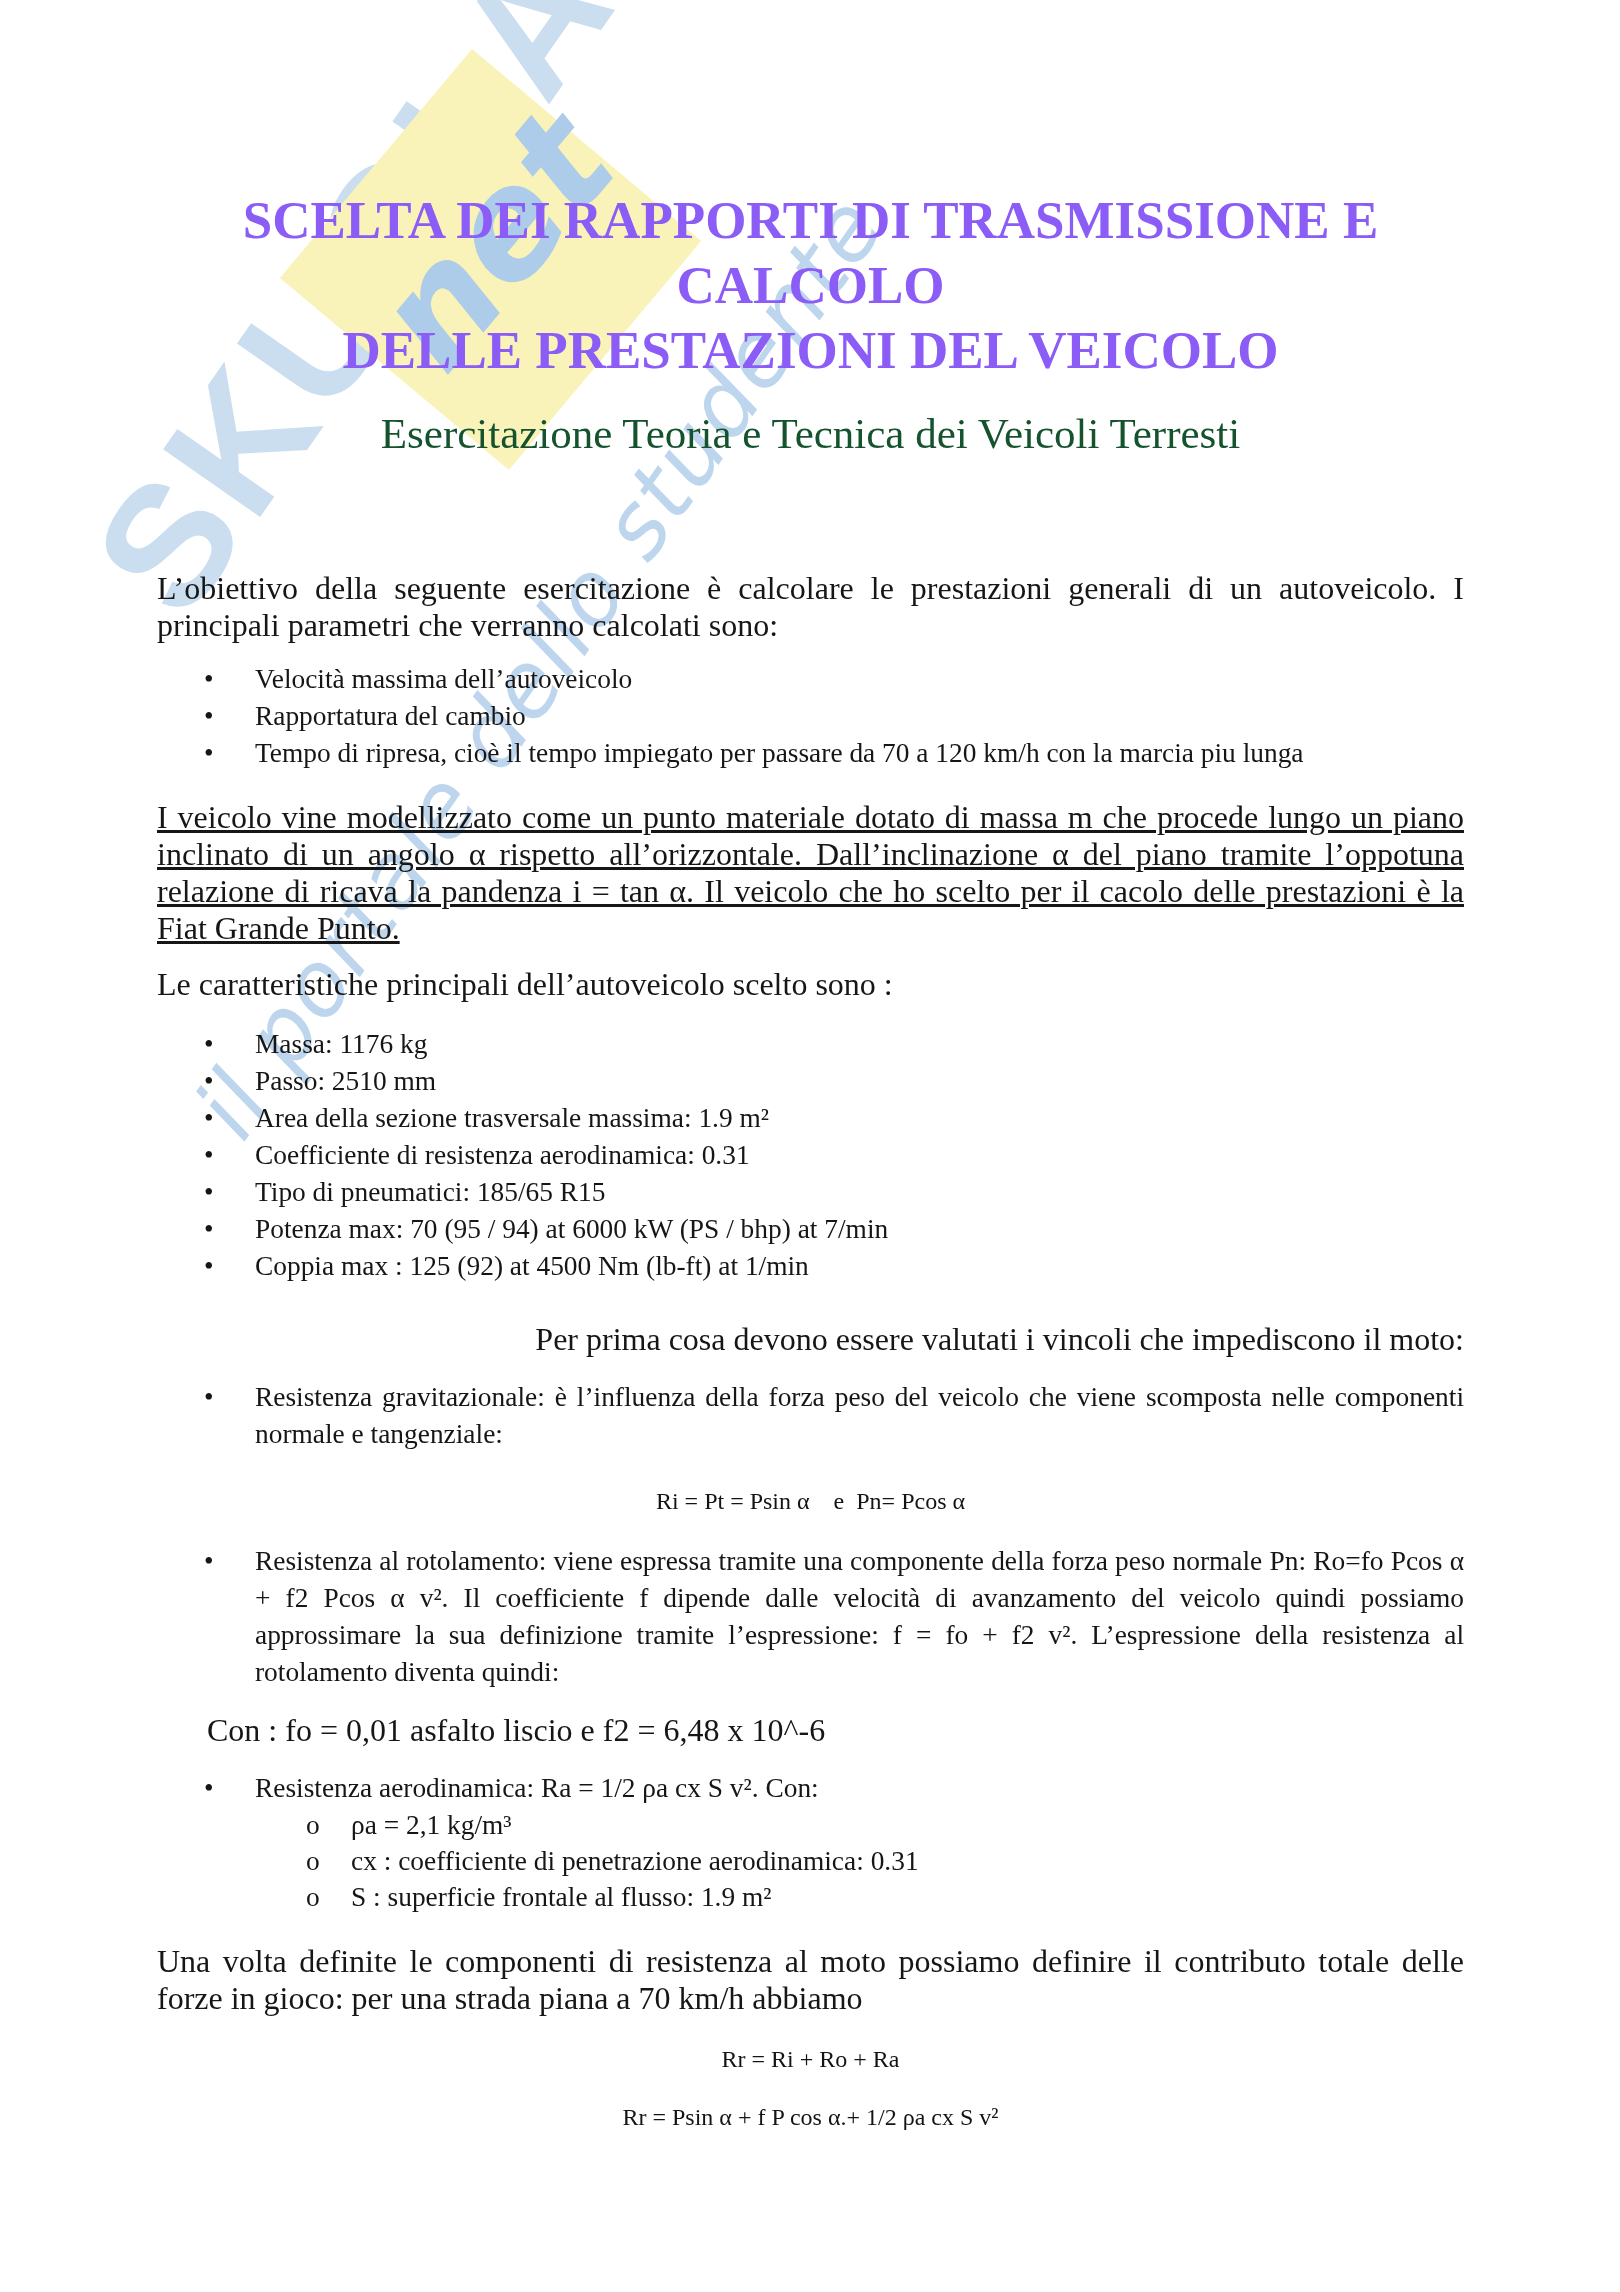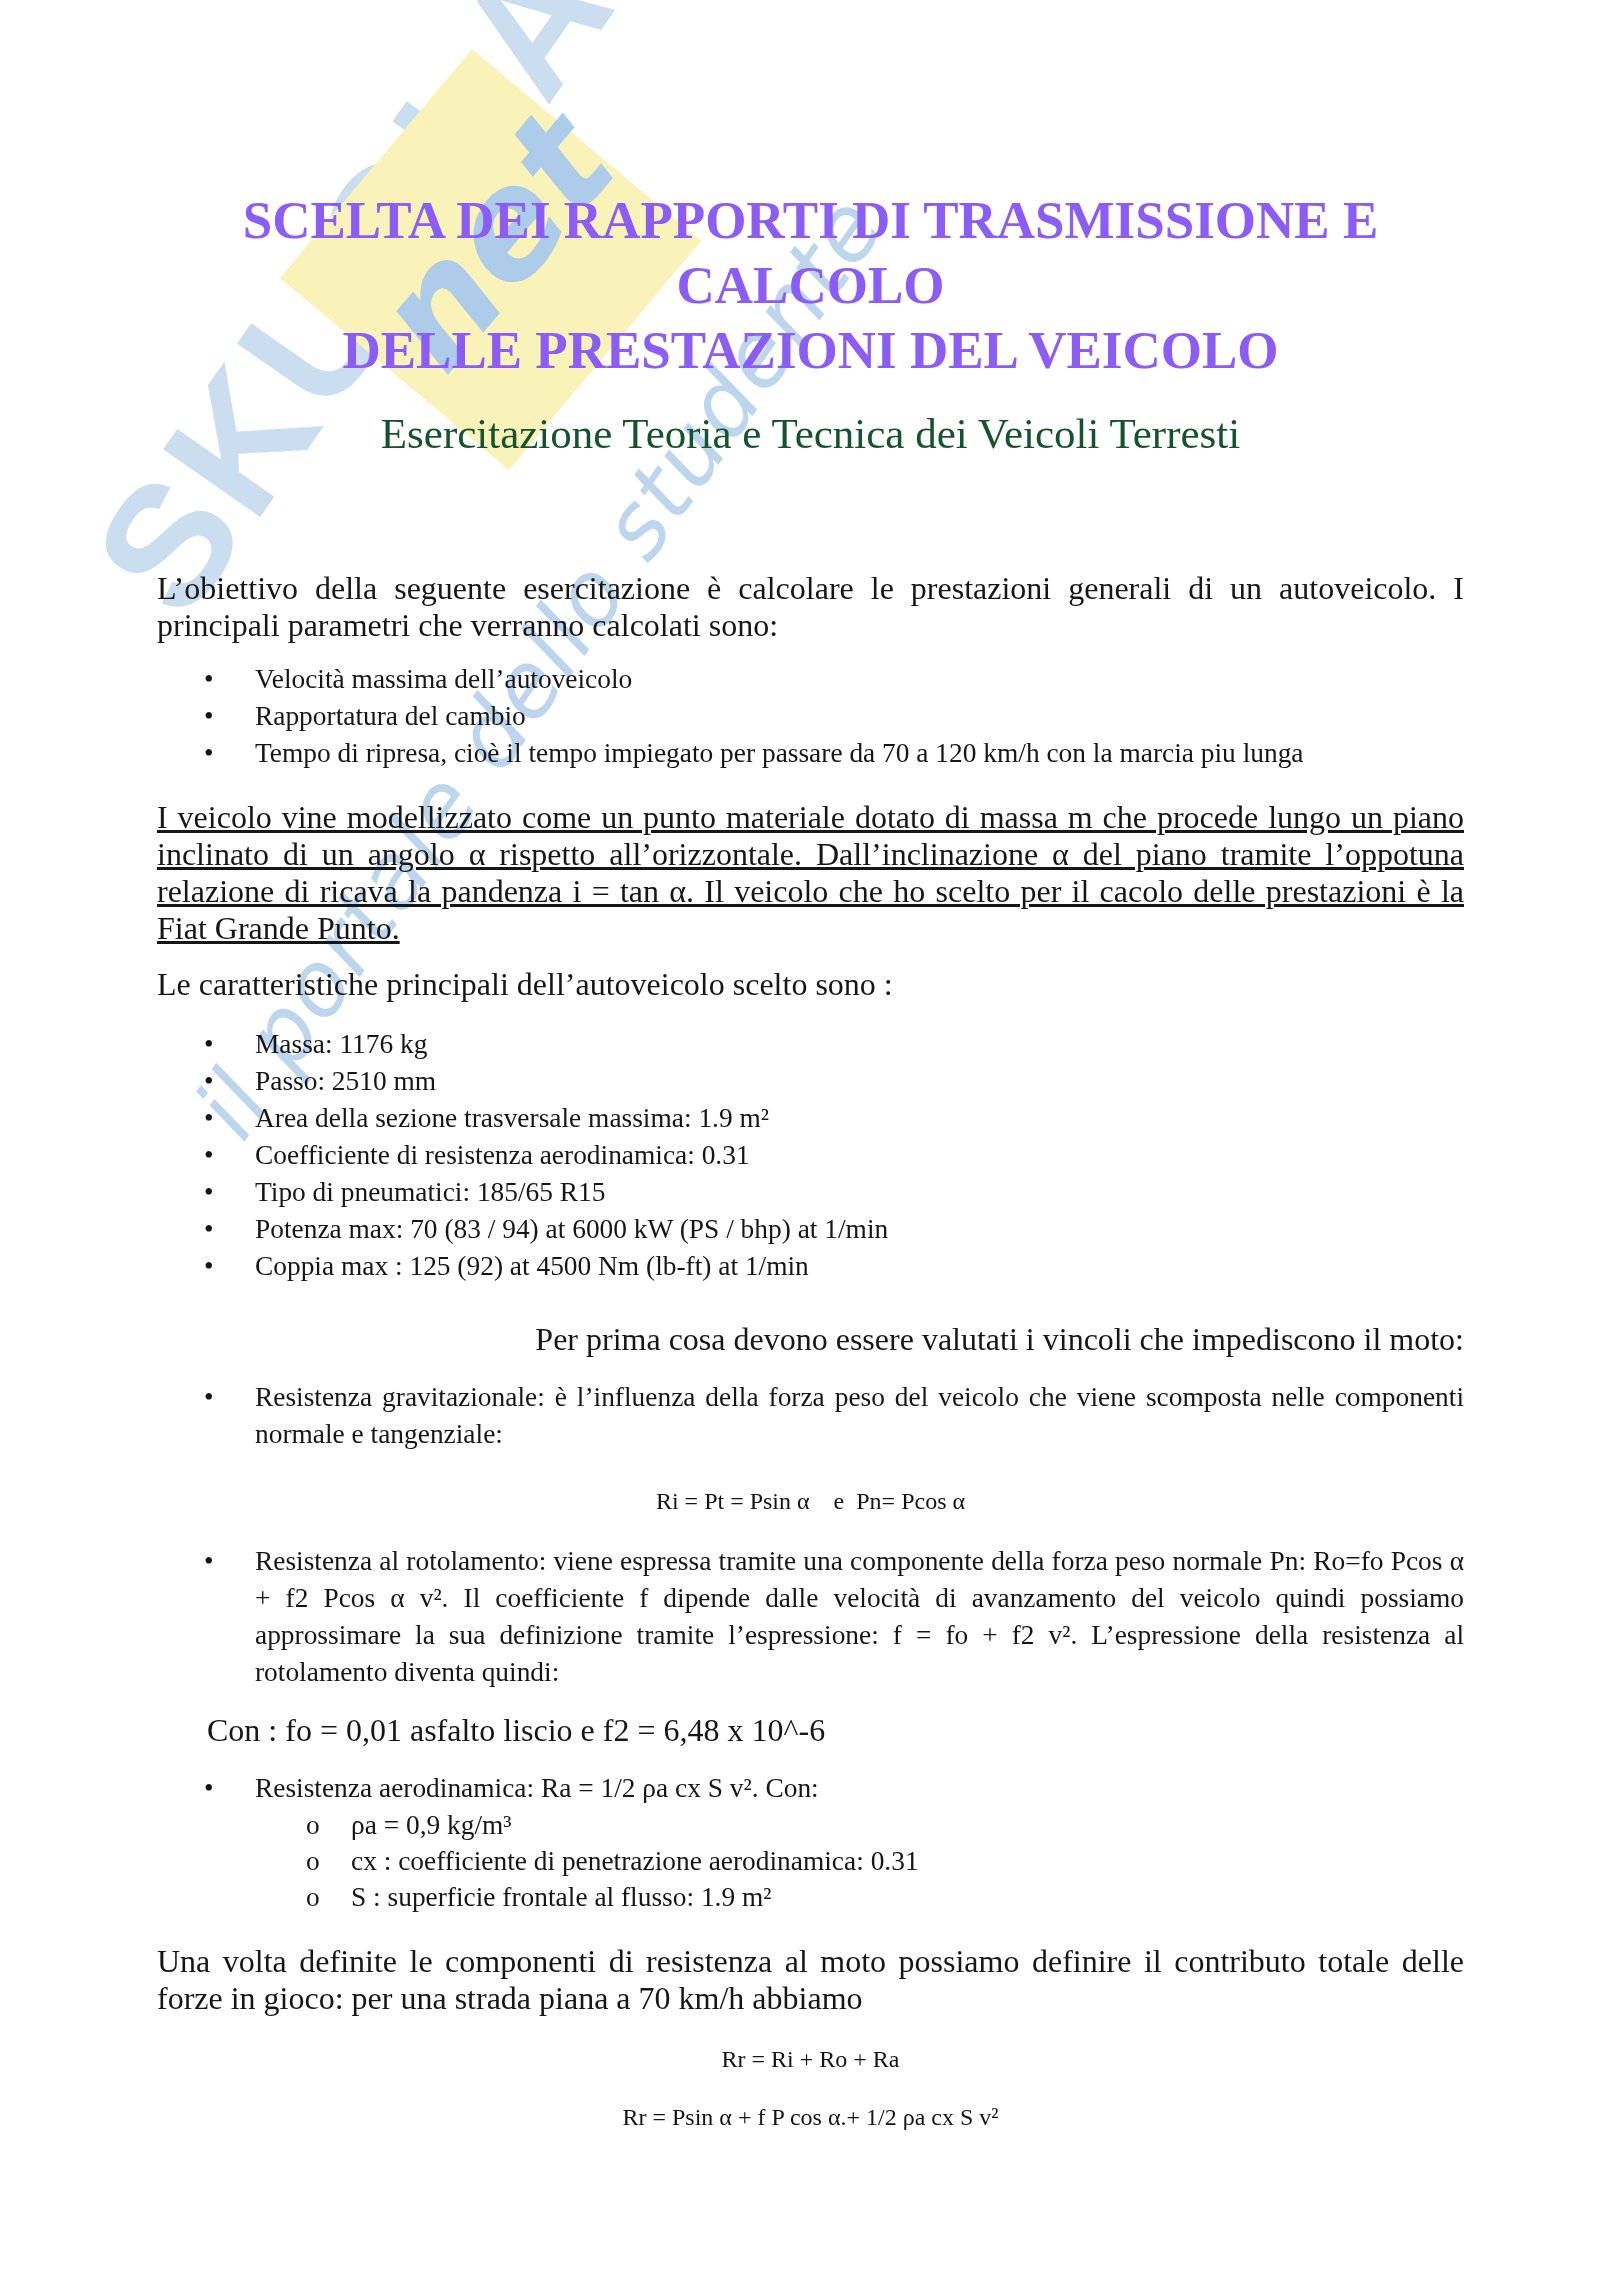--- a/index.html
+++ b/index.html
@@ -140,21 +140,21 @@
       <div class="bullet single">
         <span class="b-marker">•</span>
         <span class="b-text">Coefficiente di resistenza aerodinamica: 0.31</span>
       </div>
       <div class="bullet single">
         <span class="b-marker">•</span>
         <span class="b-text">Tipo di pneumatici: 185/65 R15</span>
       </div>
       <div class="bullet single">
         <span class="b-marker">•</span>
-        <span class="b-text">Potenza max: 70 (83 / 94) at 6000 kW (PS / bhp) at 1/min</span>
+        <span class="b-text">Potenza max: 70 (95 / 94) at 6000 kW (PS / bhp) at 7/min</span>
       </div>
       <div class="bullet single">
         <span class="b-marker">•</span>
         <span class="b-text">Coppia max : 125 (92) at 4500 Nm (lb-ft) at 1/min</span>
       </div>
     </div>
 
     <div class="para p-perprima">Per prima cosa devono essere valutati i vincoli che impediscono il moto:</div>
 
     <div class="bullet bp bp-grav">
@@ -173,21 +173,21 @@
     <div class="para p-con">Con : fo = 0,01 asfalto liscio e f2 = 6,48 x 10^-6</div>
 
     <div class="bullet bp bp-aero single">
       <span class="b-marker">•</span>
       <span class="b-text">Resistenza aerodinamica:  Ra = 1/2 ρa cx S v². Con:</span>
     </div>
 
     <div class="sublist">
       <div class="sub-item">
         <span class="sb-marker">o</span>
-        <span class="sb-text">ρa = 0,9 kg/m³</span>
+        <span class="sb-text">ρa = 2,1 kg/m³</span>
       </div>
       <div class="sub-item">
         <span class="sb-marker">o</span>
         <span class="sb-text">cx : coefficiente di penetrazione aerodinamica: 0.31</span>
       </div>
       <div class="sub-item">
         <span class="sb-marker">o</span>
         <span class="sb-text">S : superficie frontale al flusso: 1.9 m²</span>
       </div>
     </div>

